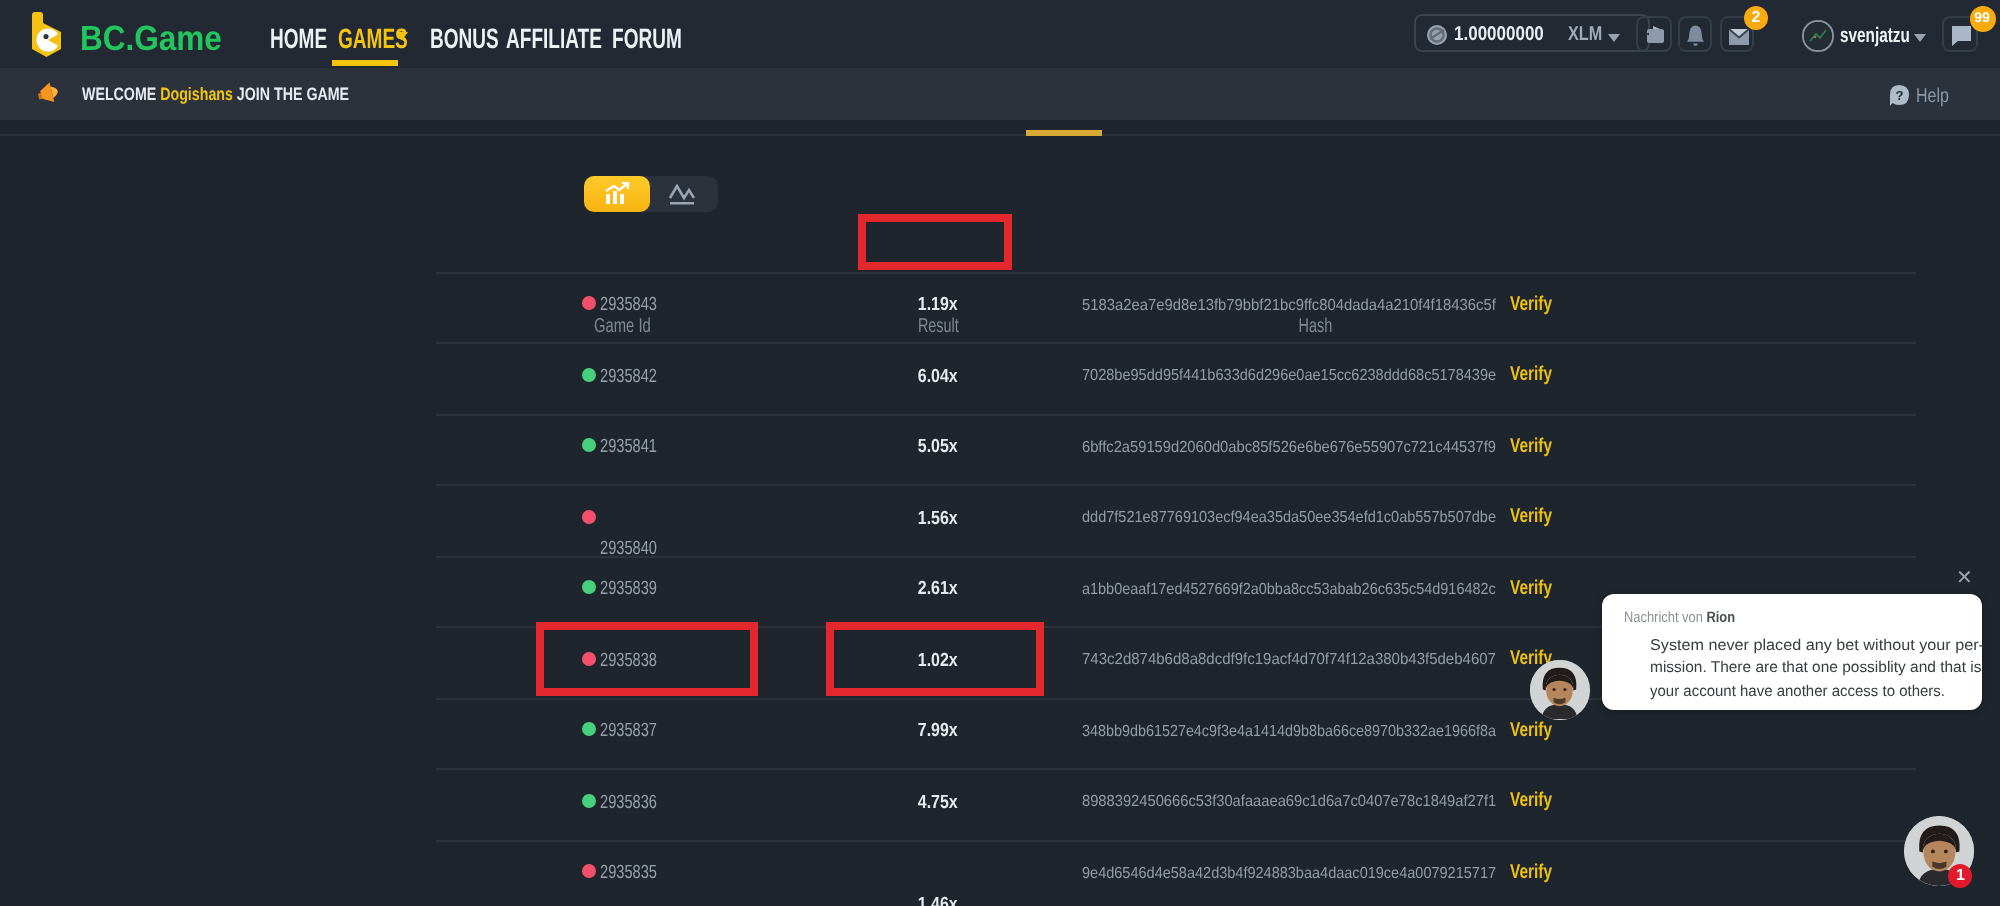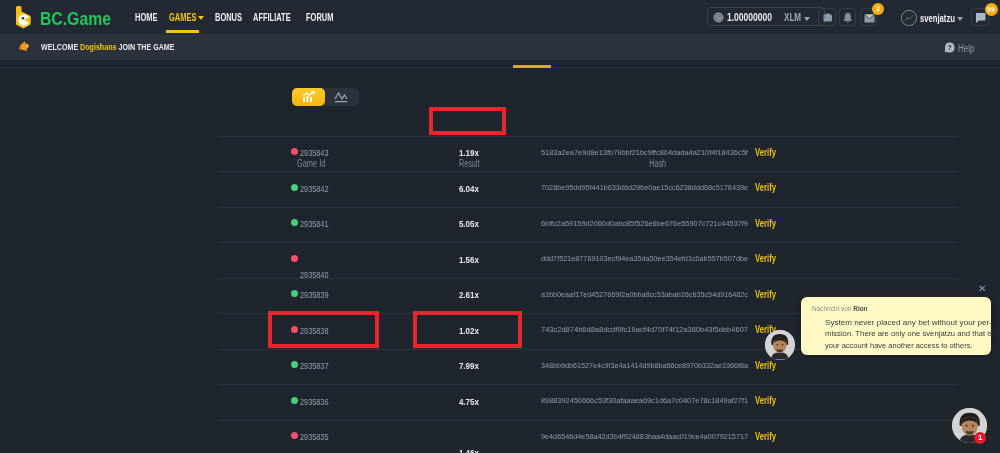--- a/index.html
+++ b/index.html
@@ -4,21 +4,21 @@
 <style>
 * { margin:0; padding:0; box-sizing:border-box; }
 html,body { width:1000px; height:453px; overflow:hidden; background:#1f252d; font-family:"Liberation Sans", sans-serif; }
 #page { position:relative; width:1000px; height:453px; }
 .abs { position:absolute; }
 .cx { transform-origin:0 0; display:inline-block; white-space:nowrap; }
 
 #nav { position:absolute; left:0; top:0; width:1000px; height:34px; background:#232932; }
 #announce { position:absolute; left:0; top:34px; width:1000px; height:26px; background:#2b323b; }
 
-.menu-item { position:absolute; top:11px; font-size:11px; font-weight:bold; color:#eef1f4; }
+.menu-item { position:absolute; top:11px; font-size:14px; font-weight:bold; color:#eef1f4; }
 #games-underline { position:absolute; left:166px; top:30.4px; width:33px; height:3px; background:#f5c50e; }
 .caret { position:absolute; width:0; height:0; border-left:3.5px solid transparent; border-right:3.5px solid transparent; border-top:4px solid #f5c311; }
 .caret.gray { border-top-color:#97a3b1; }
 
 #balance { position:absolute; left:707px; top:7px; width:118px; height:19px; border:1px solid #3a434e; border-radius:4px; }
 .icon-btn { position:absolute; top:8px; width:18px; height:17.5px; border:1px solid #343e49; border-radius:4px; }
 .badge { position:absolute; border-radius:50%; background:#f9ab0e; color:#fff; font-weight:bold; text-align:center; }
 
 .th { position:absolute; font-size:10px; color:#7f8994;margin-top:40px; }
 .sep { position:absolute; left:218px; width:740px; height:1px; background:#2b333d; }
@@ -26,21 +26,21 @@
 .dot.r { background:#f4506b; }
 .dot.g { background:#46d07c; }
 .gid { position:absolute; font-size:9.5px; color:#97a1ab; }
 .res { position:absolute; left:439px; width:60px; text-align:center; font-size:9.5px; font-weight:bold; color:#e7eaee; }
 .res span { transform:scaleX(0.84); transform-origin:center; display:inline-block; }
 .hash { position:absolute; left:541px; font-size:8px; color:#939da7; }
 .verify { position:absolute; left:755px; font-size:10px; font-weight:bold; color:#edc112; }
 
 .redbox { position:absolute; border:4px solid #e5282d; }
 
-#msgcard { position:absolute; left:801px; top:297px; width:190px; height:58px; background:#fef9c3; border-radius:6px; box-shadow:0 1px 4px rgba(0,0,0,0.25); }
+#msgcard { position:absolute; left:801px; top:297px; width:190px; height:58px; background:#ffffff; border-radius:6px; box-shadow:0 1px 4px rgba(0,0,0,0.25); }
 .mline { position:absolute; left:24px; font-size:7.8px; color:#383d42; white-space:nowrap; }
 .mline span { display:inline-block; transform-origin:0 0; white-space:nowrap; }
 #inputpill { position:absolute; left:832px; top:368.5px; width:159px; height:29.5px; background:#fff; border-radius:7px; box-shadow:0 1px 4px rgba(0,0,0,0.25); }
 .avatar { position:absolute; border-radius:50%; overflow:hidden; }
 </style>
 </head>
 <body>
 <div id="page">
   <div id="nav"></div>
   <div id="announce"></div>
@@ -205,21 +205,21 @@
     </div>
 
   <div class="redbox" style="left:429px;top:107px;width:77px;height:28px"></div>
   <div class="redbox" style="left:268px;top:311px;width:111px;height:37px"></div>
   <div class="redbox" style="left:413px;top:311px;width:109px;height:37px"></div>
 
   <div class="abs" style="left:978px;top:282.5px;font-size:10px;color:#99a3ad">✕</div>
   <div id="msgcard">
     <div class="abs" style="left:11px;top:6.8px;font-size:7.5px;color:#8a8f94"><span class="cx" style="transform:scaleX(0.86)">Nachricht von <b style="color:#4a4f54">Rion</b></span></div>
     <div class="mline" style="top:20.7px"><span id="ml1" style="transform: scaleX(1.03858);">System never placed any bet without your per-</span></div>
-    <div class="mline" style="top:32.1px"><span id="ml2" style="transform: scaleX(0.991374);">mission. There are only one svenjatzu and that is</span></div>
+    <div class="mline" style="top:32.1px"><span id="ml2" style="transform: scaleX(0.991374);">mission. There are that one possiblity and that is</span></div>
     <div class="mline" style="top:43.5px"><span id="ml3" style="transform: scaleX(0.961303);">your account have another access to others.</span></div>
   </div>
   <div class="avatar" style="left:765px;top:330px;width:29.5px;height:29.5px;background:#d8d9da">
     <svg width="29.5" height="29.5" viewBox="0 0 60 60">
       <circle cx="30" cy="30" r="30" fill="#d2d3d4"></circle>
       <path d="M12 60 Q13 45 30 45 Q47 45 48 60 Z" fill="#2a2a2e"></path>
       <ellipse cx="30" cy="31" rx="13.5" ry="16" fill="#b5855c"></ellipse>
       <path d="M13 30 Q11 8 30 8 Q49 8 47 30 L44 31 Q45 16 30 15 Q15 16 16 31 Z" fill="#211c19"></path>
       <path d="M16 31 Q15 16 30 15 Q45 16 44 31 Q44 22 30 21 Q16 22 16 31 Z" fill="#211c19"></path>
       <circle cx="24.5" cy="30" r="1.6" fill="#2e2218"></circle>

